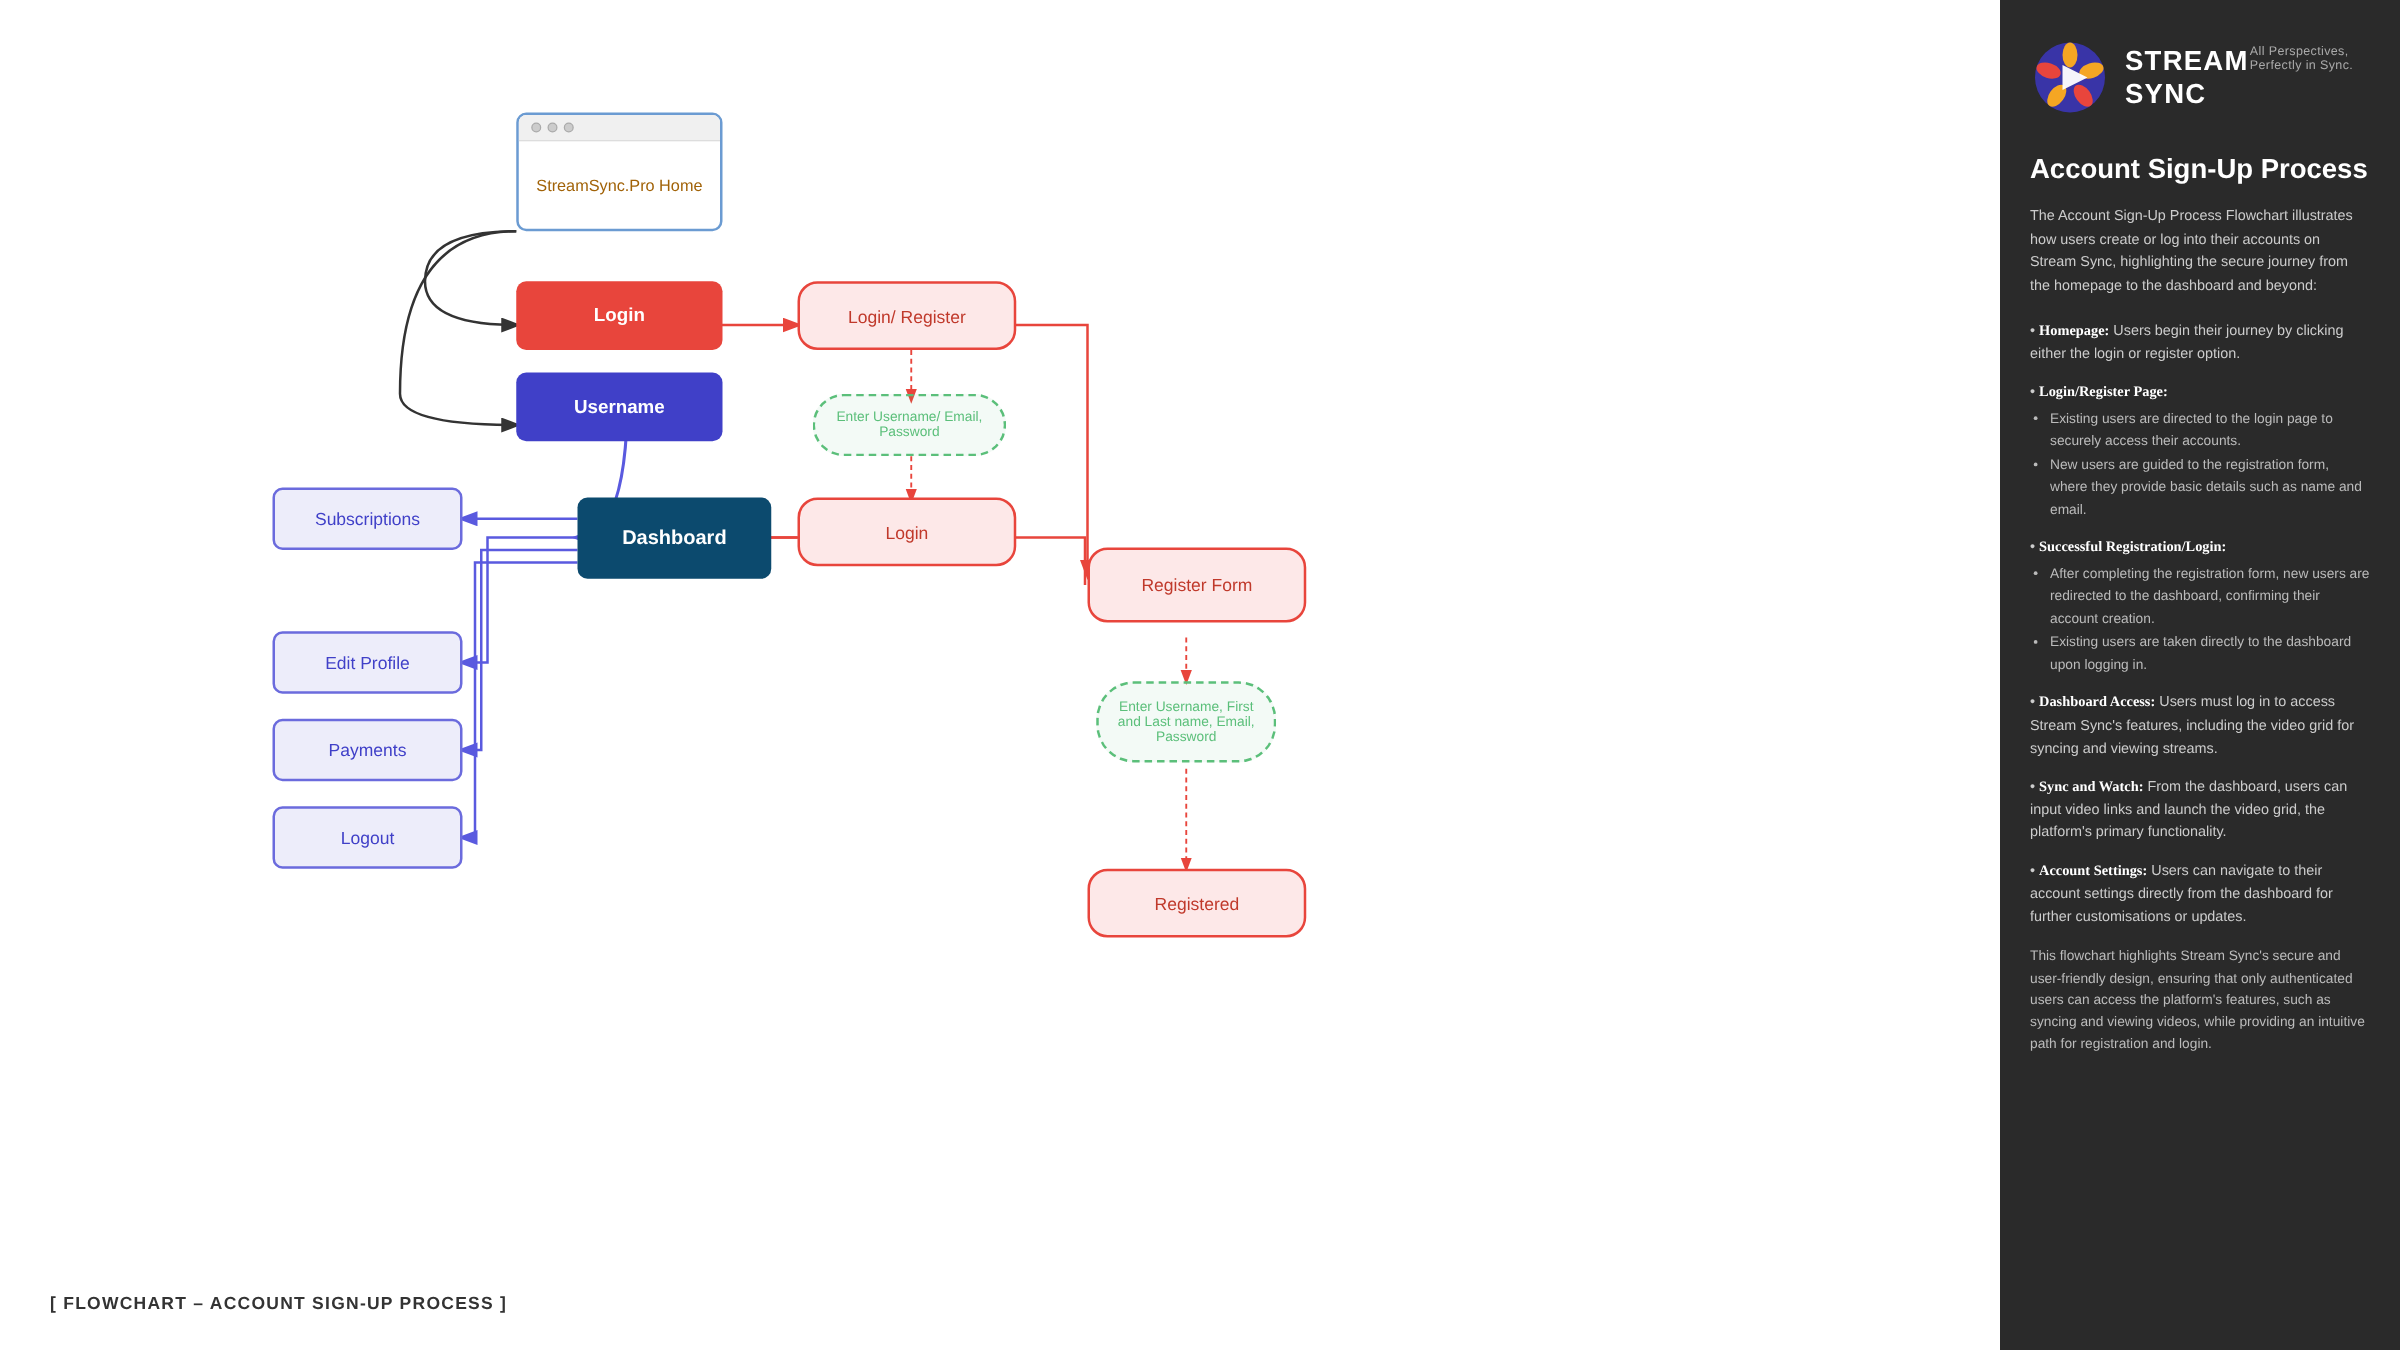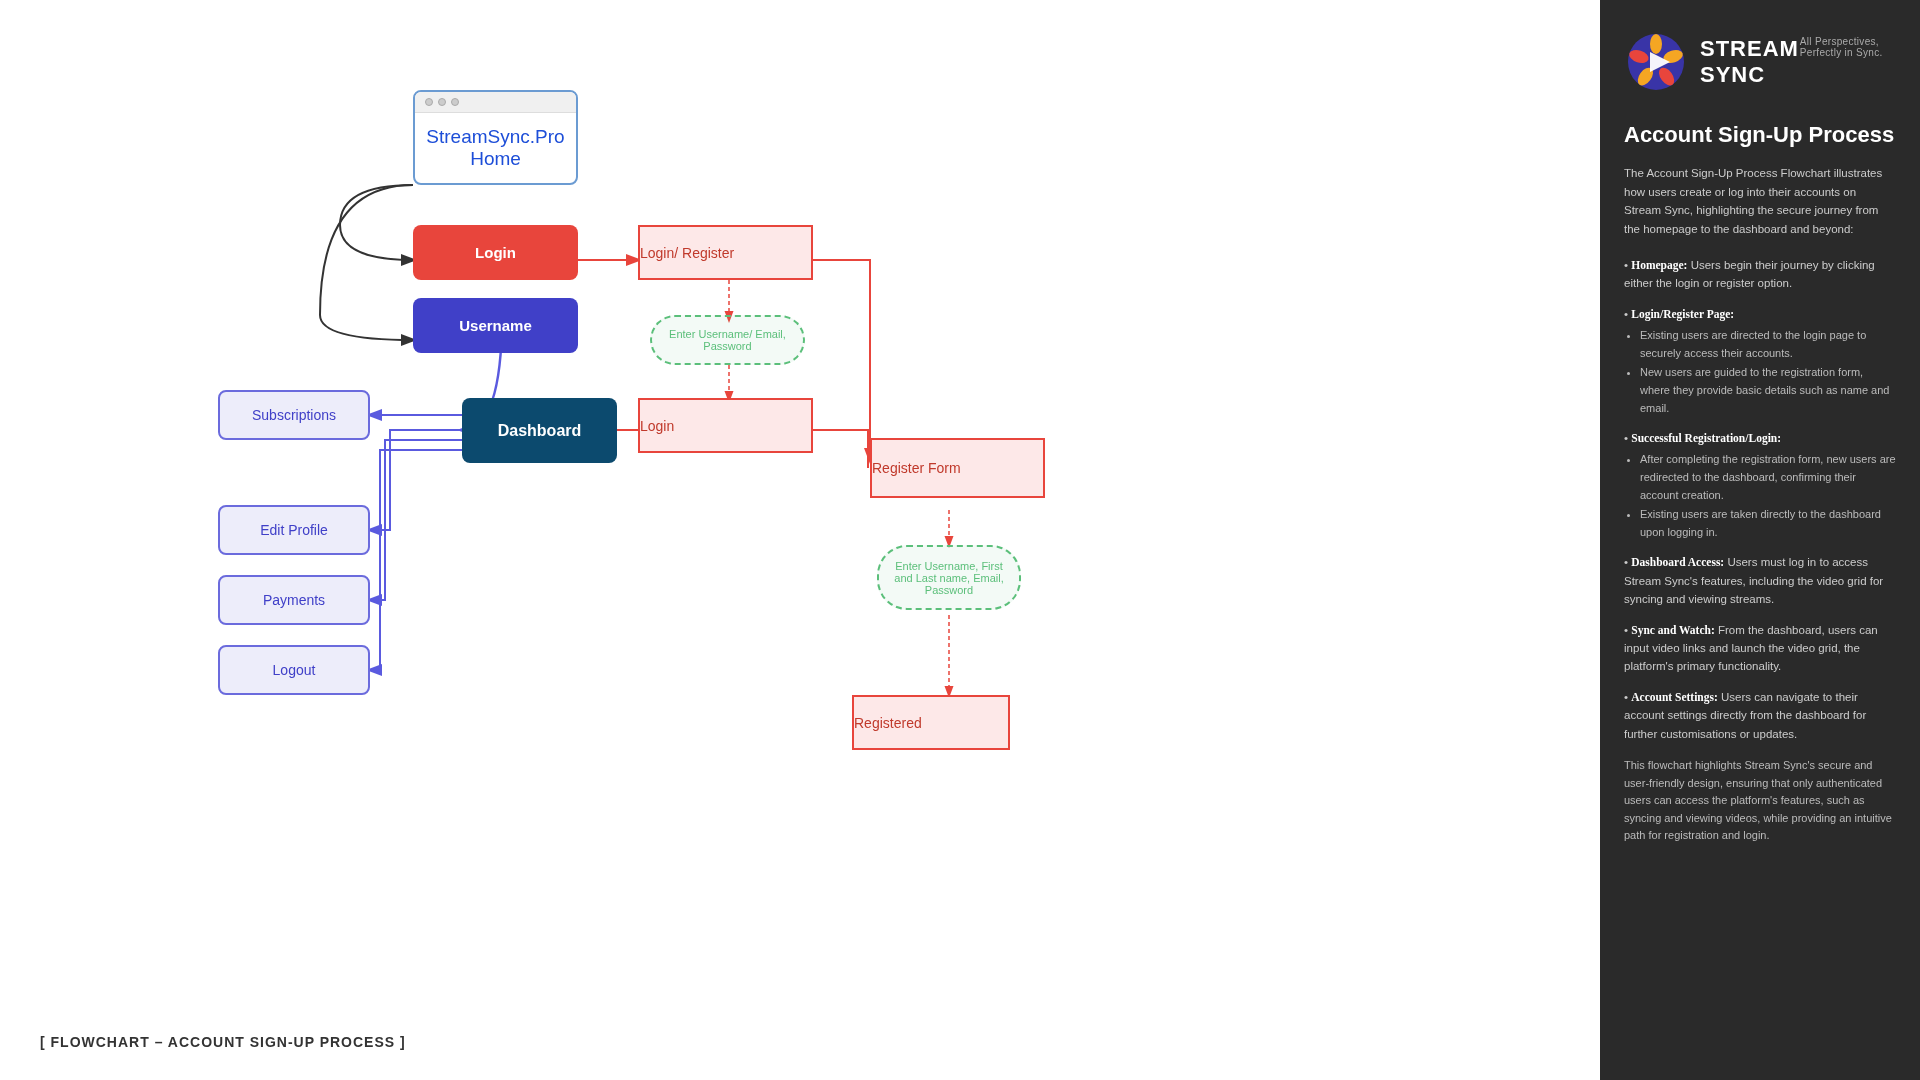--- a/index.html
+++ b/index.html
@@ -152,22 +152,22 @@
 
     .node-browser-body {
       flex: 1;
       display: flex;
       align-items: center;
       justify-content: center;
       padding: 10px;
     }
 
     .node-browser-label {
-      font-size: 19px;
-      color: #1d4ed8;
+      font-size: 13px;
+      color: #a16207;
       font-weight: 500;
       text-align: center;
     }
 
     .node-red {
       position: absolute;
       background: #e8453c;
       border-radius: 8px;
       display: flex;
       align-items: center;
@@ -197,24 +197,25 @@
       align-items: center;
       justify-content: center;
       color: #fff;
       font-weight: 700;
       font-size: 16px;
     }
 
     .node-outline-red {
       position: absolute;
       border: 2px solid #e8453c;
-      border-radius: 0;
+      border-radius: 16px;
       background: #fde8e8;
       display: flex;
       align-items: center;
+      justify-content: center;
       color: #c0392b;
       font-weight: 500;
       font-size: 14px;
     }
 
     .node-outline-blue {
       position: absolute;
       border: 2px solid #6b6bdd;
       border-radius: 8px;
       background: #ededfa;
@@ -351,21 +352,21 @@
   </div>
 
   <div class="node-outline-red" style="left:870px; top:438px; width:175px; height:60px;">
     <span>Register Form</span>
   </div>
 
   <div class="node-dashed-green" style="left:877px; top:545px; width:144px; height:65px;">
     <span>Enter Username, First and Last name, Email, Password</span>
   </div>
 
-  <div class="node-outline-red" style="left:852px; top:695px; width:158px; height:55px;">
+  <div class="node-outline-red" style="left:870px; top:695px; width:175px; height:55px;">
     <span>Registered</span>
   </div>
 
   <div class="footer-label">[ FLOWCHART – ACCOUNT SIGN-UP PROCESS ]</div>
 </div>
 
 <div class="sidebar">
 
   <div class="sidebar-logo">
     <svg class="logo-icon" viewBox="0 0 64 64" xmlns="http://www.w3.org/2000/svg">

